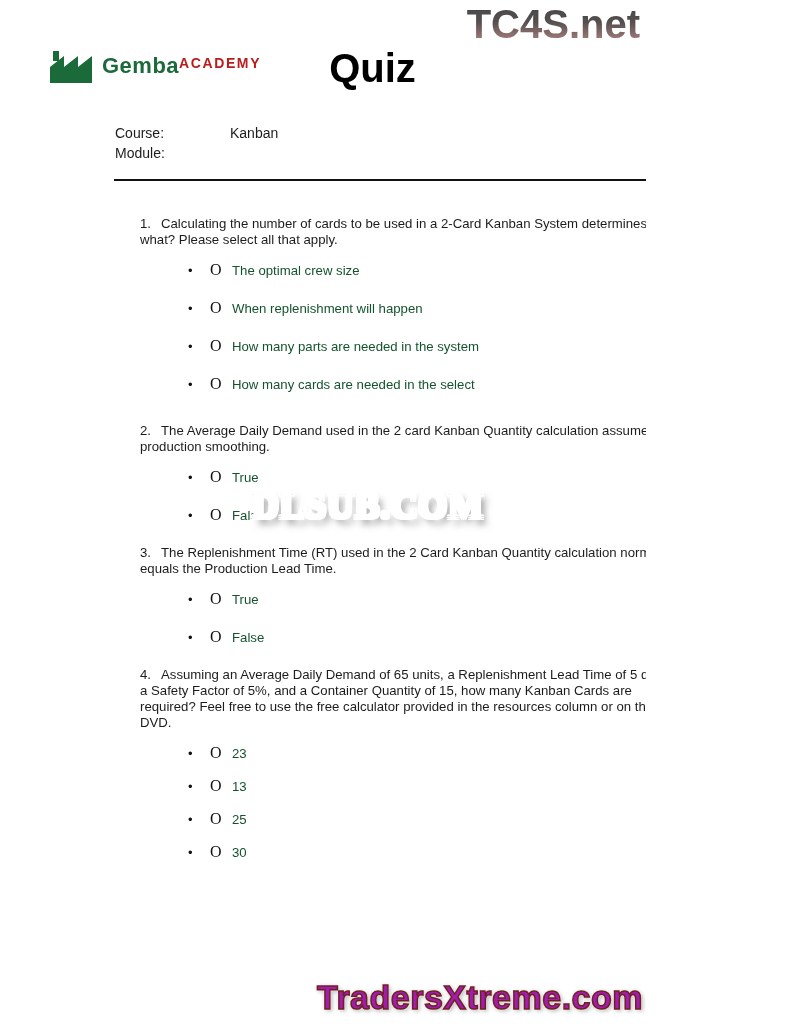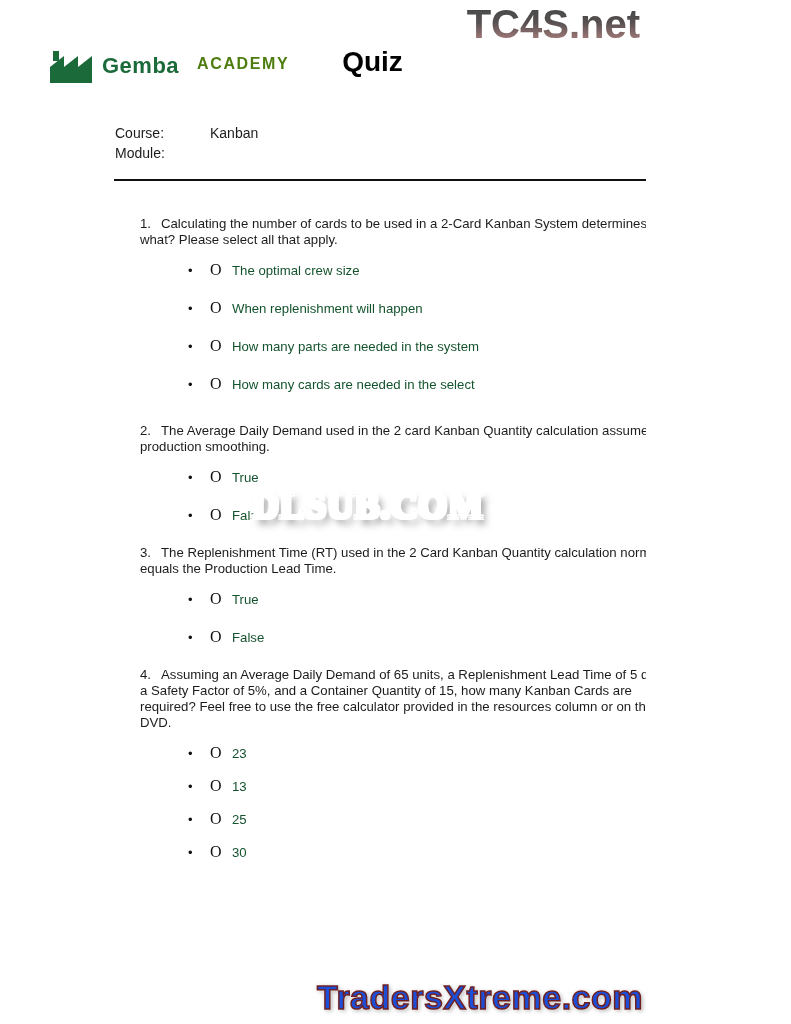--- a/index.html
+++ b/index.html
@@ -40,49 +40,48 @@
     gap: 5px;
   }
   .logo-text { display: flex; flex-direction: row; line-height: 1; }
   .logo-name {
     font-size: 22px;
     font-weight: 700;
     color: #1b6a3a;
     letter-spacing: 0.5px;
   }
   .logo-subname {
-    font-size: 16px;
+    font-size: 14px;
     font-weight: 700;
-    color: #4d7c0f;
+    color: #b91c1c;
     letter-spacing: 1.6px;
     margin-top: 1px;
-    margin-left: 18px;
   }
 
   
   .quiz-title {
     position: absolute;
     left: 0;
     top: 46px;
     width: 745px;
     text-align: center;
-    font-size: 28px;
+    font-size: 40px;
     font-weight: 800;
     color: #000000;
   }
 
   
   .meta {
     position: absolute;
     left: 115px;
     top: 123px;
     font-size: 14px;
     line-height: 20px;
   }
-  .meta-row { display: flex; }
+  .meta-row { display: flex; gap: 20px; }
   .meta-label { width: 95px; }
   .rule {
     position: absolute;
     left: 114px;
     top: 179px;
     width: 563px;
     border-top: 2.5px solid #111111;
   }
 
   
@@ -143,21 +142,21 @@
 
   
   .wm-traders {
     position: absolute;
     right: 3px;
     top: 978px;
     font-family: "Liberation Sans", sans-serif;
     font-weight: 800;
     font-size: 34px;
     letter-spacing: 0.5px;
-    color: #1d4ed8;
+    color: #a21caf;
     -webkit-text-stroke: 1.5px #701f1f;
     text-shadow:
       0 0 3px #e8e8e8, 0 0 5px #dddddd,
       2px 2px 4px rgba(120,120,120,0.6);
   }
 </style>
 </head>
 <body>
 
 <div class="page">

